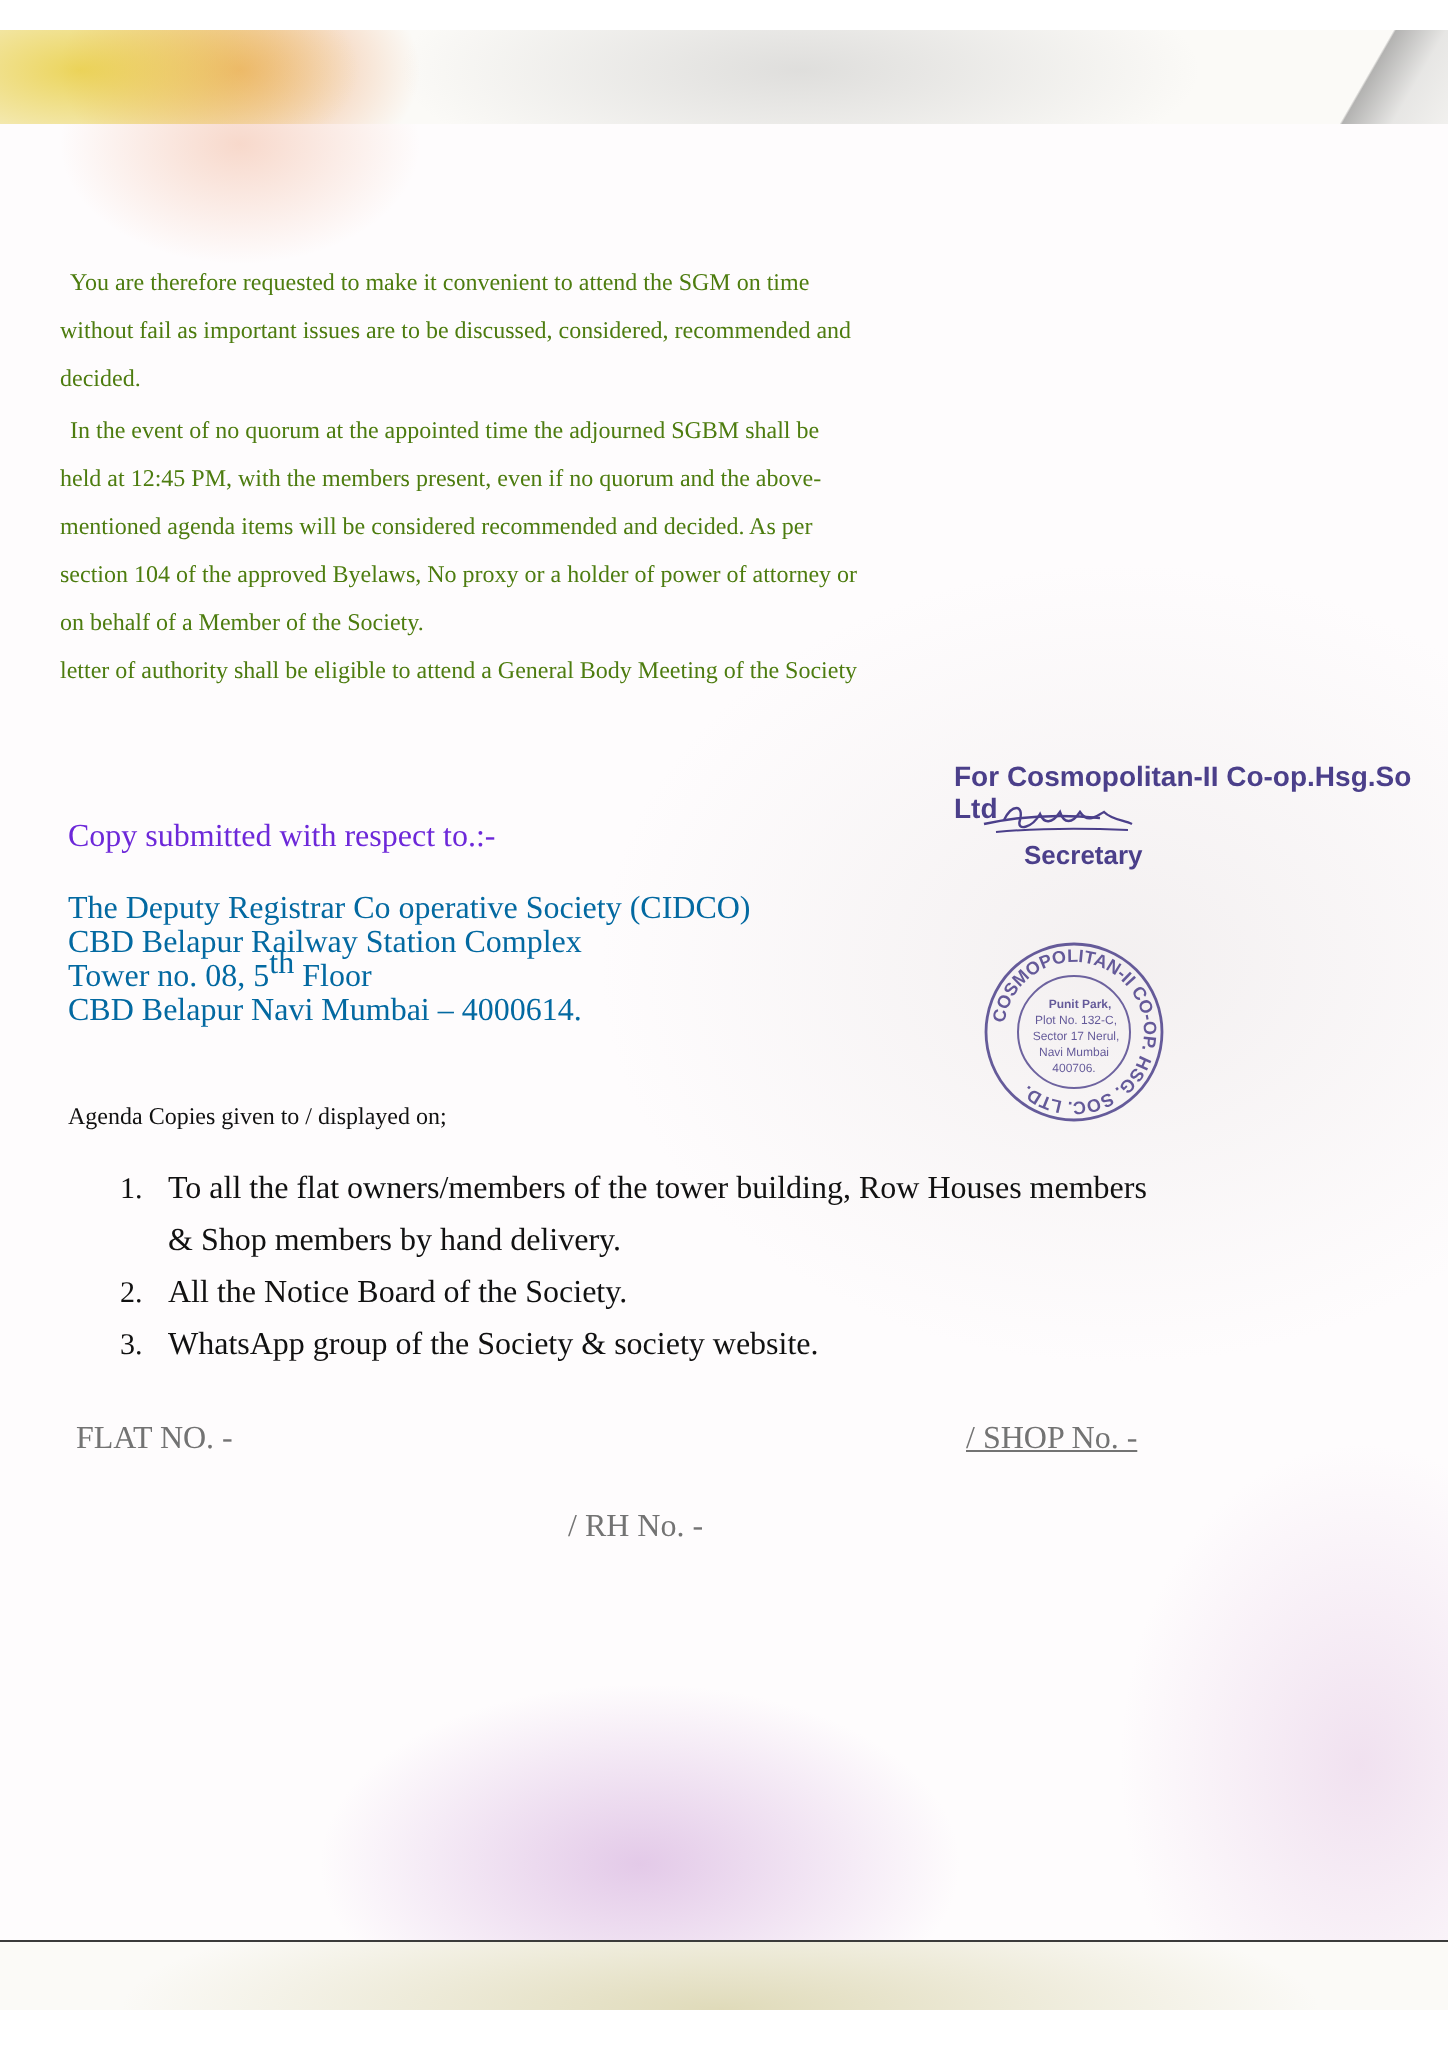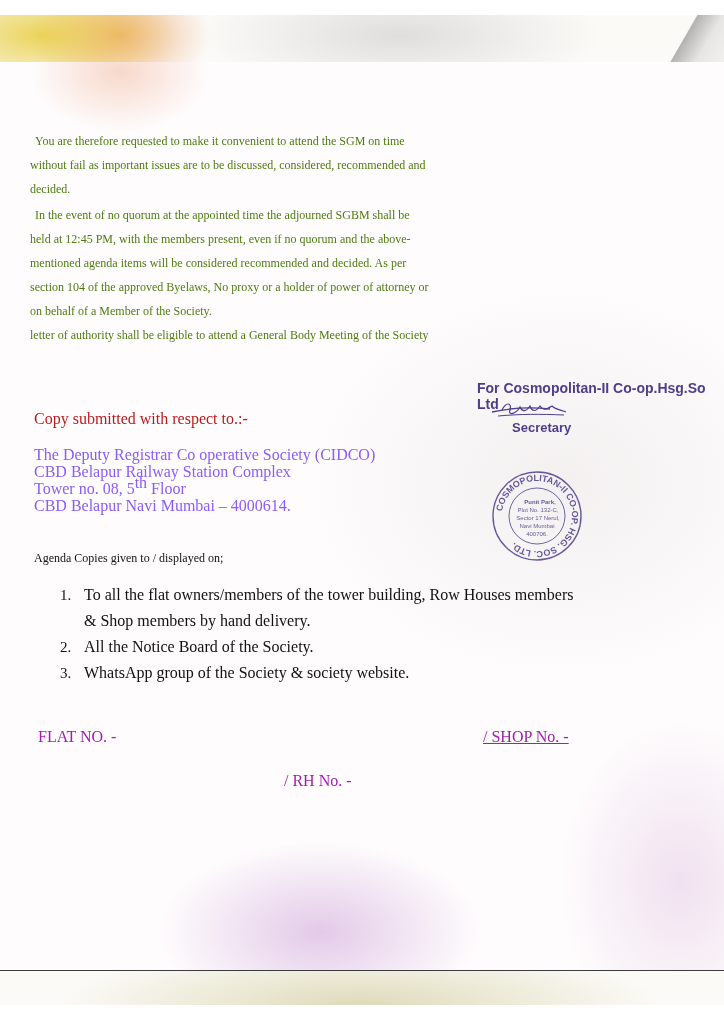--- a/index.html
+++ b/index.html
@@ -50,45 +50,45 @@
     .signature {
       position:absolute; left:490px; top:398px;
     }
     .secretary-label {
       position:absolute; left:512px; top:420px;
       font-family:"Liberation Sans", "DejaVu Sans", sans-serif;
       font-size:13px; font-weight:bold; color:#4b3f8a;
     }
     .copy-heading {
       position:absolute; left:34px; top:410px;
-      font-size:16px; color:#b91c1c;
+      font-size:16px; color:#6d28d9;
     }
     .address {
       position:absolute; left:34px; top:446px;
-      font-size:16px; line-height:17px; color:#8b5cf6;
+      font-size:16px; line-height:17px; color:#0369a1;
     }
     .address div { white-space:nowrap; }
     .address sup { font-size:16px; line-height:0; }
     .stamp {
       position:absolute; left:482px; top:466px; width:110px; height:100px;
     }
     .agenda-heading {
       position:absolute; left:34px; top:551px;
       font-size:12px; color:#111;
     }
     .agenda-list {
       position:absolute; left:60px; top:582px; width:600px;
       font-size:16px; line-height:26px; color:#111;
     }
     .agenda-item { display:flex; }
     .agenda-num { width:24px; flex:none; font-size:15px; }
     .agenda-text { flex:1; }
     .form-line {
-      position:absolute; top:728px; left:38px; width:640px; height:22px;
-      font-size:16px; color:#a21caf;
+      position:absolute; top:711px; left:38px; width:640px; height:22px;
+      font-size:16px; color:#737373;
     }
     .form-line span { position:absolute; top:0; white-space:nowrap; }
     .f-flat { left:0; }
     .f-rh { left:246px;margin-top:44px; }
     .f-shop { left:445px;text-decoration:underline; }
   </style>
 </head>
 <body>
 
 <div class="photo-bg"></div>

